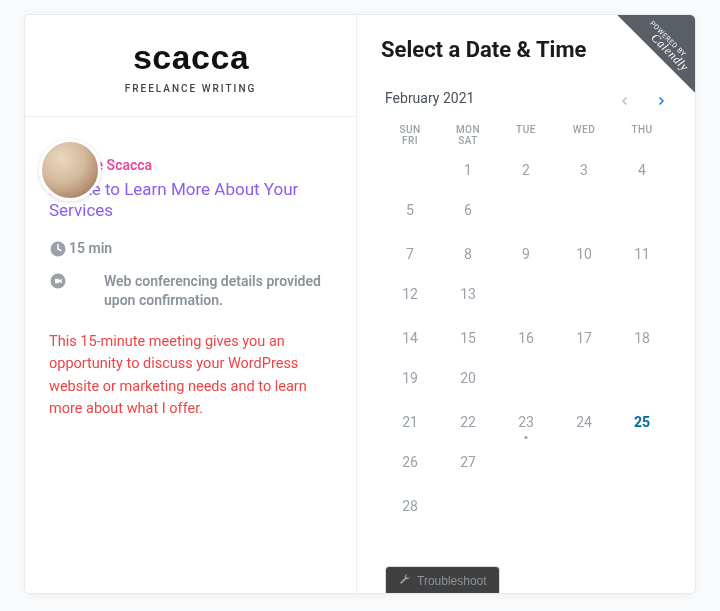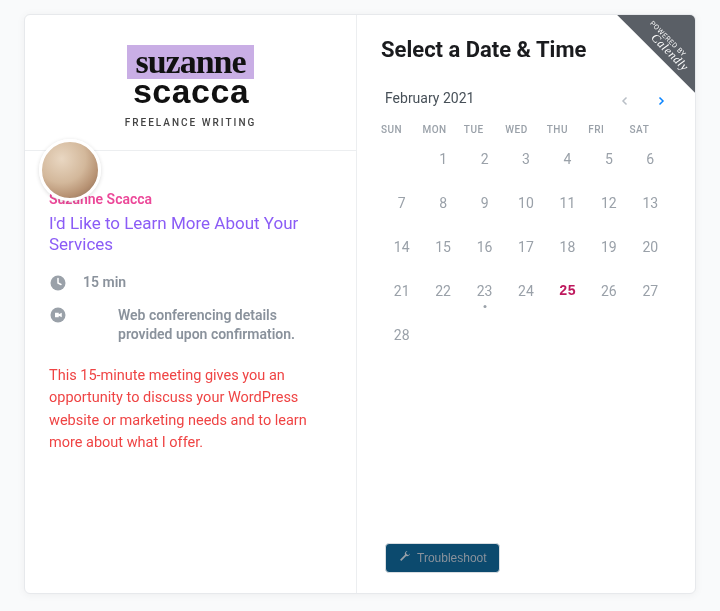--- a/index.html
+++ b/index.html
@@ -109,21 +109,21 @@
   .title {
     margin-top: 6px;
     font-size: 17px;
     font-weight: 400;
     color: #8b5cf6;
     line-height: 1.25;
   }
   .meta-row {
     display: flex;
     align-items: flex-start;
-    gap: 16px;
+    gap: 2px;
     margin-top: 18px;
     color: #8a929c;
     font-size: 14px;
     font-weight: 600;
   }
   .icon-circle {
     width: 18px; height: 18px;
     flex-shrink: 0;
     display: inline-flex;
     align-items: center; justify-content: center;
@@ -160,21 +160,22 @@
   .nav-arrows {
     display: flex;
     gap: 24px;
   }
   .arrow {
     width: 12px; height: 12px;
     cursor: pointer;
   }
   .dow-row, .week-row {
     display: grid;
-    grid-template-columns: repeat(7, 1fr);
+    grid-template-columns: repeat(5, 1fr);
+    text-align: center;
   }
   .dow-row {
     margin-top: 18px;
     font-size: 10px;
     letter-spacing: 0.5px;
     color: #9aa1a9;
     font-weight: 500;
   }
   .week-row {
     margin-top: 4px;
@@ -191,23 +192,22 @@
   .day.has-dot::after {
     content: "";
     position: absolute;
     bottom: 3px; left: 50%;
     transform: translateX(-50%);
     width: 3px; height: 3px;
     background: #9aa1a9;
     border-radius: 50%;
   }
   .day.selected {
-    color: #be185d;
+    color: #0369a1;
     font-weight: 700;
-    font-family: Liberation Mono, monospace;
   }
   .day.selected::before {
     content: "";
     position: absolute;
     width: 34px; height: 34px;
     border-radius: 50%;
     background: #e7f2ff;
     z-index: -1;
   }
   .tz-row {
@@ -227,40 +227,39 @@
   .spacer { flex: 1; }
   .troubleshoot {
     align-self: flex-start;
     margin-left: 4px;
     margin-bottom: 2px;
     border: 1px solid #d9dde1;
     border-radius: 4px;
     padding: 6px 12px;
     font-size: 12px;
     color: #8a929c;
-    background: #0c4a6e;
+    background: #404040;
     display: inline-flex;
     align-items: center;
     gap: 6px;
     cursor: pointer;
   }
 </style>
 </head>
 <body>
 
 <div class="card">
 
   <div class="ribbon">
     <span class="line1">POWERED BY</span>
     <span class="line2">Calendly</span>
   </div>
 
   <div class="left">
     <div class="logo-wrap">
-      <div class="logo-name">suzanne</div>
       <div class="logo-name2">scacca</div>
       <div class="logo-sub">FREELANCE WRITING</div>
     </div>
     <hr class="hr">
     <div class="avatar"></div>
 
     <div class="host">Suzanne Scacca</div>
     <div class="title">I'd Like to Learn More About Your Services</div>
 
     <div class="meta-row">

